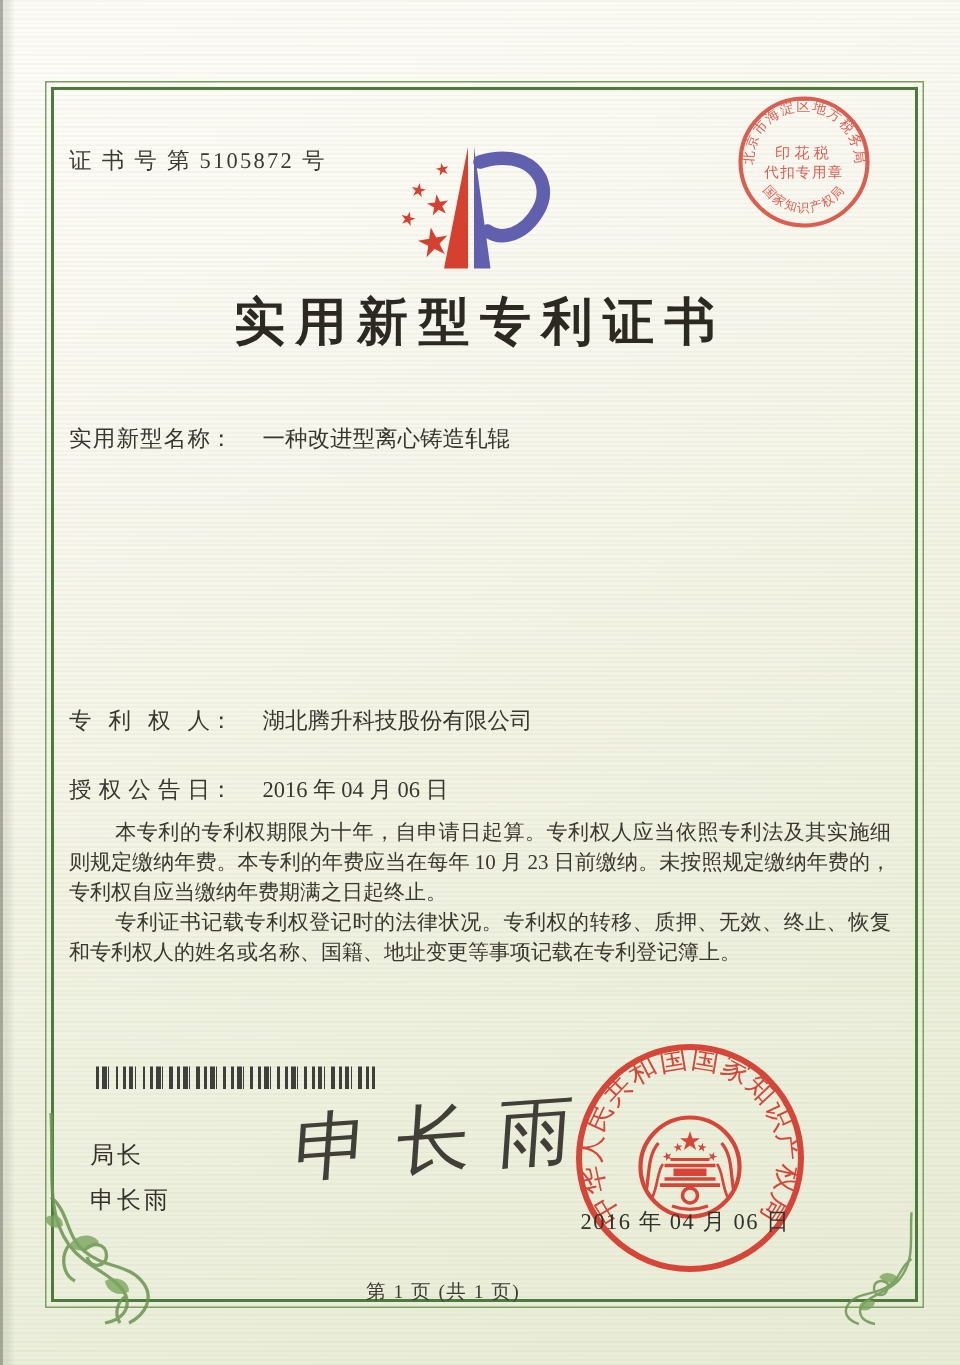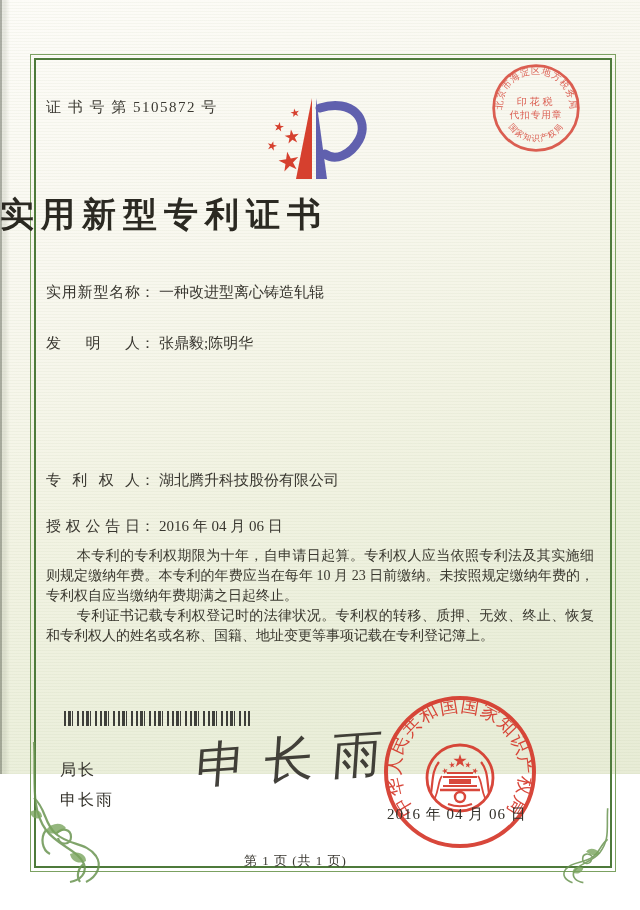--- a/index.html
+++ b/index.html
@@ -1,35 +1,35 @@
 <!DOCTYPE html>
 <html><head>
 <meta charset="utf-8">
 <style>
   html,body{margin:0;padding:0;}
   body{width:640px;height:910px;overflow:hidden;
        font-family:"Liberation Serif","DejaVu Serif",serif;}
-  #page{position:relative;width:640px;height:774px;
+  #page{position:relative;width:640px;height:910px;
     background:
       linear-gradient(90deg, rgba(90,95,82,.5) 0 2px, rgba(150,155,138,.22) 2px 5px, rgba(0,0,0,0) 10px),
       repeating-linear-gradient(0deg, rgba(130,150,100,.06) 0 1px, rgba(0,0,0,0) 1px 3px),
       linear-gradient(160deg,#fdfcf8 0%,#f9f8f0 28%,#f2f3e3 55%,#ebefdb 78%,#e8ecd6 100%);
     text-decoration: underline;
   }
   .frame-outer{position:absolute;left:30px;top:54px;width:586px;height:818px;
     border:1.5px solid #7ba161;padding:3px;box-sizing:border-box;}
   .frame-inner{width:100%;height:100%;border:2.5px solid #4e7a3b;box-sizing:border-box;}
   .cert-number{position:absolute;left:46px;top:98px;font-size:15px;color:#3c3a33;letter-spacing:1.5px;}
   .logo{position:absolute;left:246px;top:84px;width:148px;height:108px;}
   .tax-stamp{position:absolute;left:490px;top:62px;width:92px;height:92px;opacity:.88;}
-  .doc-title{position:absolute;left:0;right:0;top:192px;
+  .doc-title{position:absolute;left:0;right:0;top:192px;text-align:center;
     font-size:34px;font-weight:600;letter-spacing:7px;color:#2b2922;}
   .frow{position:absolute;left:46px;font-size:15px;color:#38362f;white-space:nowrap;}
   .flabel{display:inline-block;width:94px;text-align:justify;text-align-last:justify;vertical-align:bottom;}
-  .fvalue{margin-left:4px;}
+  .fvalue{margin-left:20px;}
   .body-text{position:absolute;left:46px;width:548px;top:546px;
     font-size:14px;line-height:20px;color:#3a382f;text-align:justify;}
   .body-text p{margin:0;text-indent:2.2em;}
   .barcode{position:absolute;left:64px;top:711px;width:186px;height:15px;opacity:.85;
     background:repeating-linear-gradient(90deg,
       #20201e 0 2px, rgba(0,0,0,0) 2px 4px,
       #20201e 4px 7px, rgba(0,0,0,0) 7px 8px,
       #20201e 8px 9px, rgba(0,0,0,0) 9px 13px,
       #20201e 13px 15px, rgba(0,0,0,0) 15px 18px);}
   .director-label{position:absolute;left:60px;top:760px;font-size:16px;color:#33312a;letter-spacing:2px;}
@@ -80,23 +80,20 @@
     <text x="50" y="61" font-size="10.5" fill="#d7493c" text-anchor="middle" letter-spacing="1">代扣专用章</text>
     <text font-size="9" fill="#d7493c" letter-spacing="1">
       <textPath href="#arcBottom" startOffset="50%" text-anchor="middle">国家知识产权局</textPath>
     </text>
   </svg>
 
   <div class="doc-title">实用新型专利证书</div>
 
   <div class="frow" style="top:283px">
     <span class="flabel">实用新型名称</span><span>：</span><span class="fvalue">一种改进型离心铸造轧辊</span>
-  </div>
-  <div class="frow" style="top:334px">
-    <span class="flabel">发明人</span><span>：</span><span class="fvalue">张鼎毅;陈明华</span>
   </div>
   <div class="frow" style="top:471px">
     <span class="flabel">专利权人</span><span>：</span><span class="fvalue">湖北腾升科技股份有限公司</span>
   </div>
   <div class="frow" style="top:517px">
     <span class="flabel">授权公告日</span><span>：</span><span class="fvalue">2016 年 04 月 06 日</span>
   </div>
 
   <div class="body-text">
     <p>本专利的专利权期限为十年，自申请日起算。专利权人应当依照专利法及其实施细则规定缴纳年费。本专利的年费应当在每年 10 月 23 日前缴纳。未按照规定缴纳年费的，专利权自应当缴纳年费期满之日起终止。</p>

